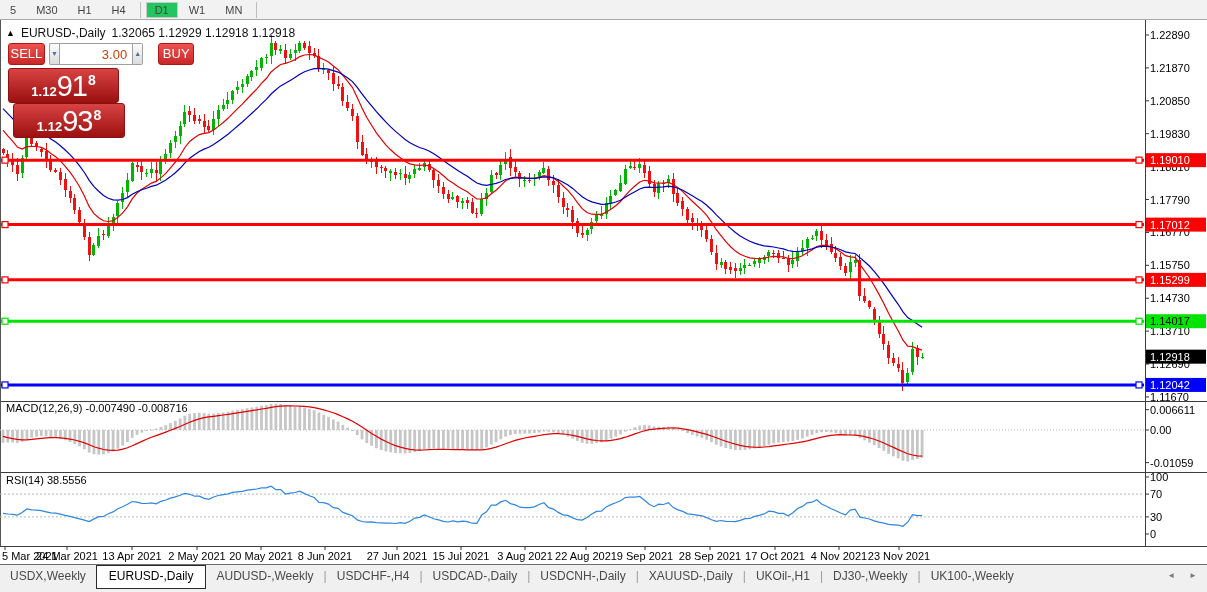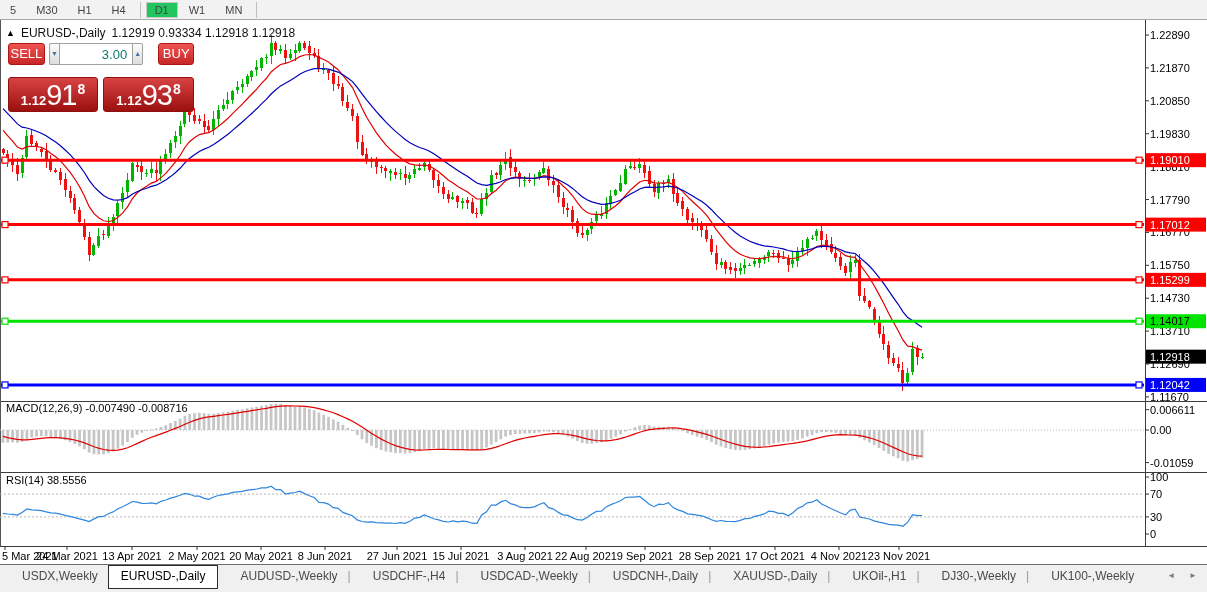--- a/index.html
+++ b/index.html
@@ -28,35 +28,35 @@
   #trade-panel { position:absolute; left:8px; top:23px; width:186px; z-index:6; }
   #tp-row1 { display:flex; height:22px; }
   .tp-btn { color:#fff; font-size:13px; text-align:center; line-height:20px;
     background:linear-gradient(#ef5350,#c62828); border:1px solid #b01515; border-radius:3px; cursor:pointer; }
   #sell-btn { width:58px; } #buy-btn { width:56px; margin-left:15px; }
   .spin-btn { width:16px; background:linear-gradient(#fcfcfc,#dcdcdc); border:1px solid #a0a0a0;
     color:#4a6fa5; font-size:7px; line-height:20px; text-align:center; cursor:pointer; }
   #vol-down { margin-left:4px; border-right:none; border-radius:2px 0 0 2px; }
   #vol-up { border-left:none; border-radius:0 2px 2px 0; }
   #vol-input { width:74px; border:1px solid #a0a0a0; font-size:13px; text-align:right;
-    padding-right:5px; color:#0f766e; background:#fff; font-family:"Liberation Sans",sans-serif; }
-  #tp-row2 { display:flex; margin-top:12px; }
+    padding-right:5px; color:#c2410c; background:#fff; font-family:"Liberation Sans",sans-serif; }
+  #tp-row2 { display:flex; margin-top:3px;flex-direction:column; }
   .price-box { height:35px; color:#fff; border:1px solid #8e0f0f; border-radius:3px;
     background:linear-gradient(#d84343,#9c1010);
     display:flex; align-items:baseline; justify-content:center; padding-top:1px; cursor:pointer; }
   #sell-price-box { width:111px; } #buy-price-box { width:112px; margin-left:5px; }
   .pb-prefix { font-size:13px; font-weight:bold; }
   .pb-big { font-size:29px; font-weight:normal; line-height:32px; letter-spacing:-1px; }
   .pb-sup { font-size:14px; font-weight:bold; position:relative; top:-11px; margin-left:1px; }
 
   
   #tab-bar { position:absolute; left:0; top:564px; width:1207px; height:28px;
     background:#f0f0f0; border-top:1px solid #6e6e6e;
     display:flex; align-items:flex-start; font-size:12px; color:#4a4a4a; }
-  .sym-tab { padding:3px 10px 4px 22px; margin-top:1px; white-space:nowrap; cursor:pointer; }
+  .sym-tab { padding:3px 10px 4px 10px; margin-top:1px; white-space:nowrap; cursor:pointer; }
   .sym-tab.active { background:#fff; border:1px solid #2b2b2b; color:#000; margin-top:0; padding:3px 12px 5px 12px; }
   .tab-sep { color:#9a9a9a; margin-top:4px; }
   #tab-arrows { margin-left:auto; margin-right:10px; margin-top:6px; color:#7a7a7a; font-size:8px;
     display:flex; gap:14px; }
   .tab-arrow { cursor:pointer; }
 </style>
 </head>
 <body>
 
 <div id="app">
@@ -772,21 +772,21 @@
           <line x1="839" y1="526" x2="839" y2="530" stroke="#333"></line>
           <text x="839" y="540" fill="#000" text-anchor="middle">4 Nov 2021</text>
           <line x1="899" y1="526" x2="899" y2="530" stroke="#333"></line>
           <text x="899" y="540" fill="#000" text-anchor="middle">23 Nov 2021</text>
         </g>
       </svg>
 
     <div id="chart-title">
       <span class="tri">▲</span>
       <span class="sym">EURUSD-,Daily</span>
-      <span class="quotes">1.12919 0.93334 1.12918 1.12918</span>
+      <span class="quotes">1.32065 1.12929 1.12918 1.12918</span>
     </div>
 
     <div id="trade-panel">
       <div id="tp-row1">
         <div id="sell-btn" class="tp-btn">SELL</div>
         <div id="vol-down" class="spin-btn"><span>▼</span></div>
         <input id="vol-input" value="3.00" style="">
         <div id="vol-up" class="spin-btn"><span>▲</span></div>
         <div id="buy-btn" class="tp-btn">BUY</div>
       </div>
@@ -805,21 +805,21 @@
     </div>
   </div>
 
   <div id="tab-bar">
       <span class="sym-tab">USDX,Weekly</span>
       <span class="sym-tab active">EURUSD-,Daily</span>
       <span class="sym-tab">AUDUSD-,Weekly</span>
       <span class="tab-sep">|</span>
       <span class="sym-tab">USDCHF-,H4</span>
       <span class="tab-sep">|</span>
-      <span class="sym-tab">USDCAD-,Weekly</span>
+      <span class="sym-tab">USDCAD-,Daily</span>
       <span class="tab-sep">|</span>
       <span class="sym-tab">USDCNH-,Daily</span>
       <span class="tab-sep">|</span>
       <span class="sym-tab">XAUUSD-,Daily</span>
       <span class="tab-sep">|</span>
       <span class="sym-tab">UKOil-,H1</span>
       <span class="tab-sep">|</span>
       <span class="sym-tab">DJ30-,Weekly</span>
       <span class="tab-sep">|</span>
       <span class="sym-tab">UK100-,Weekly</span>

